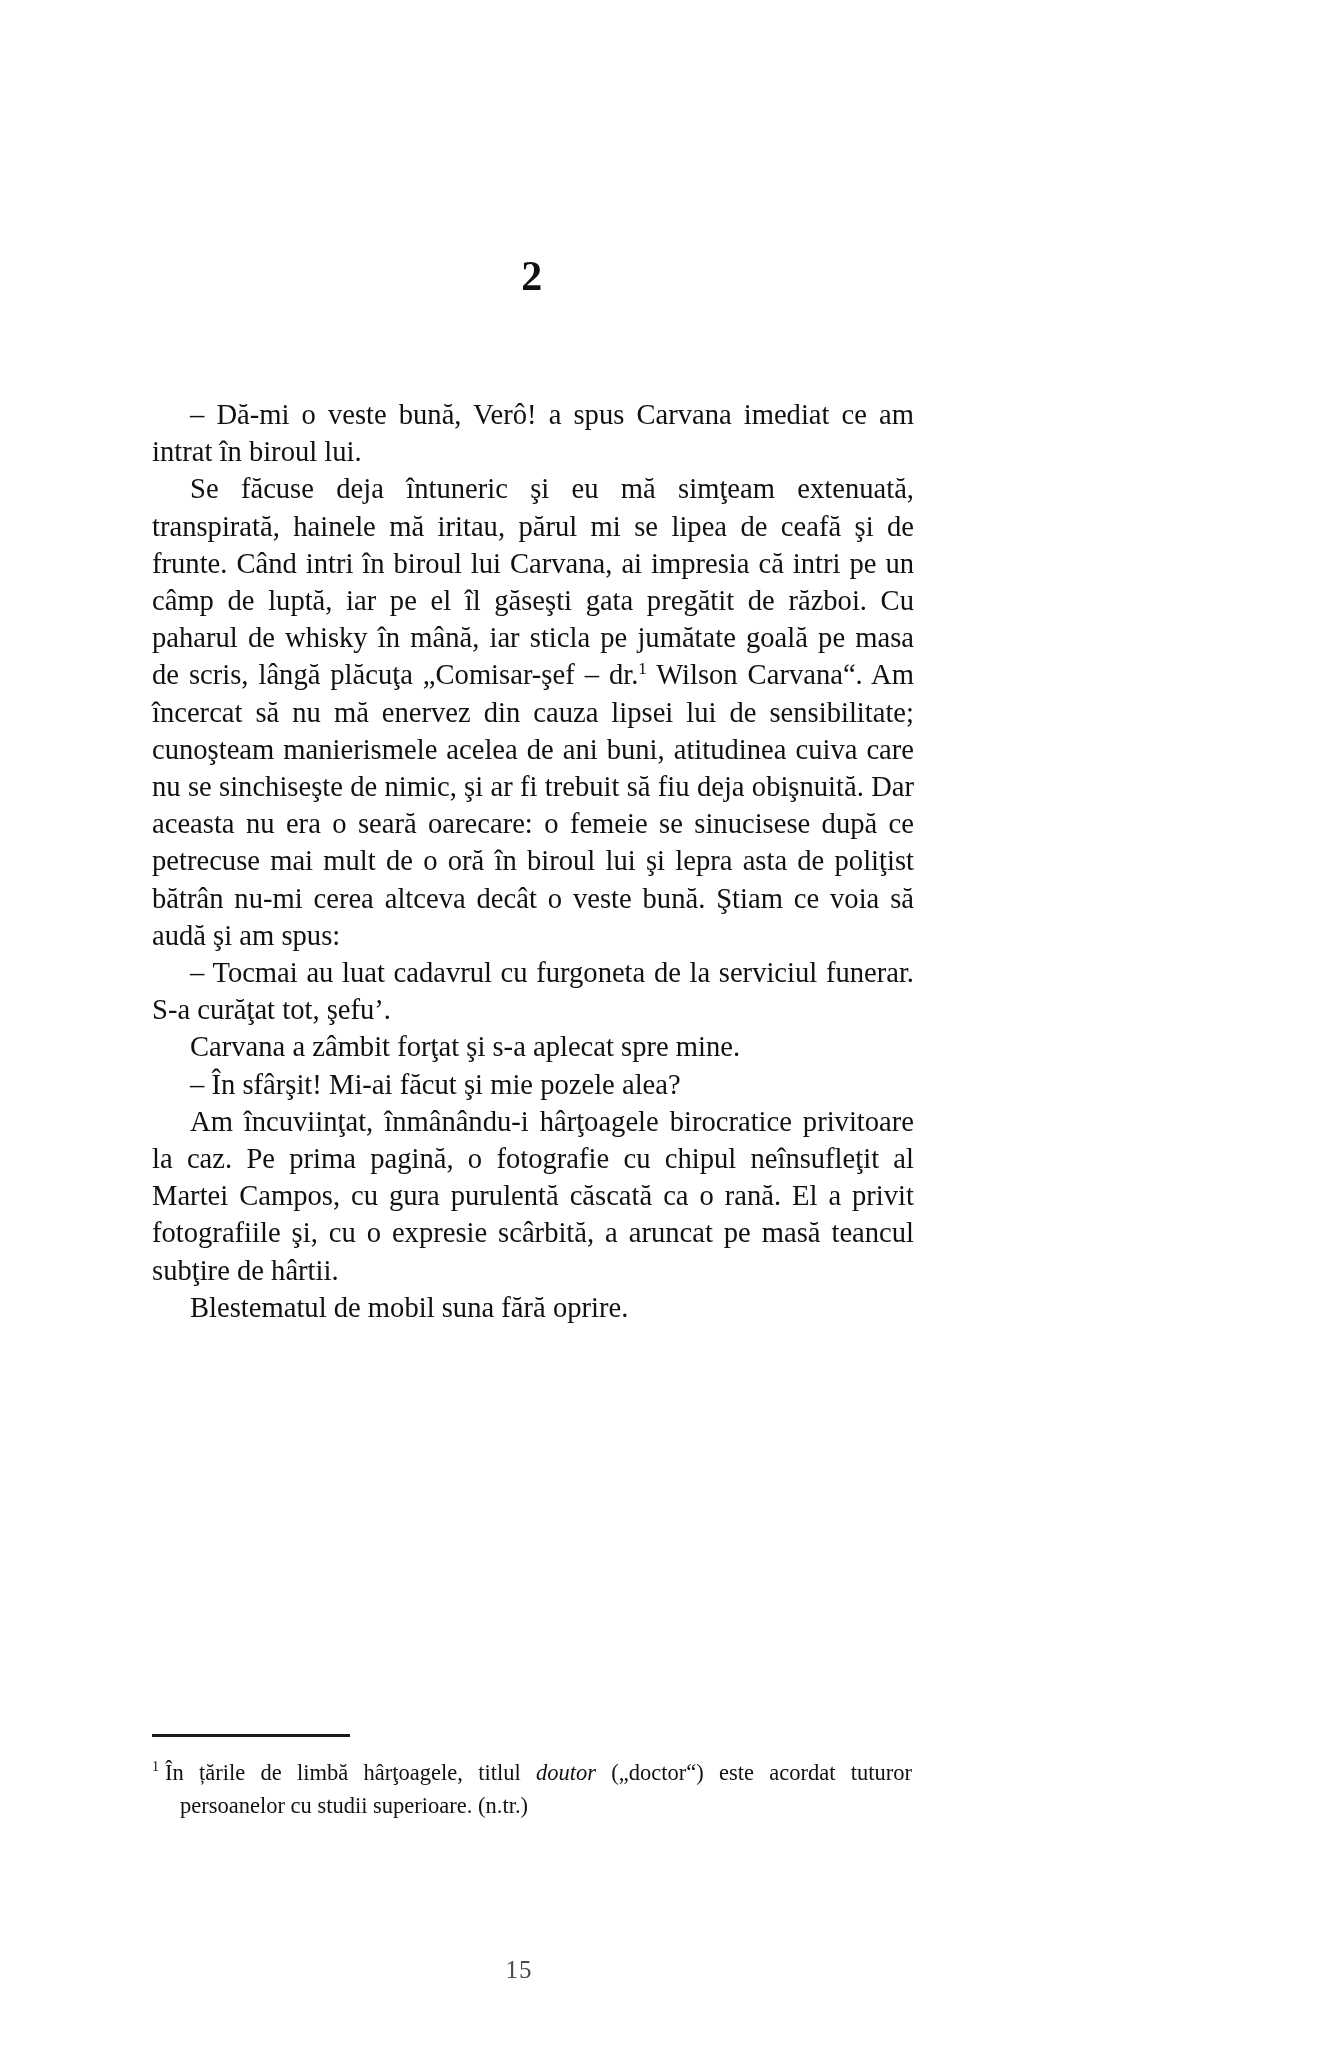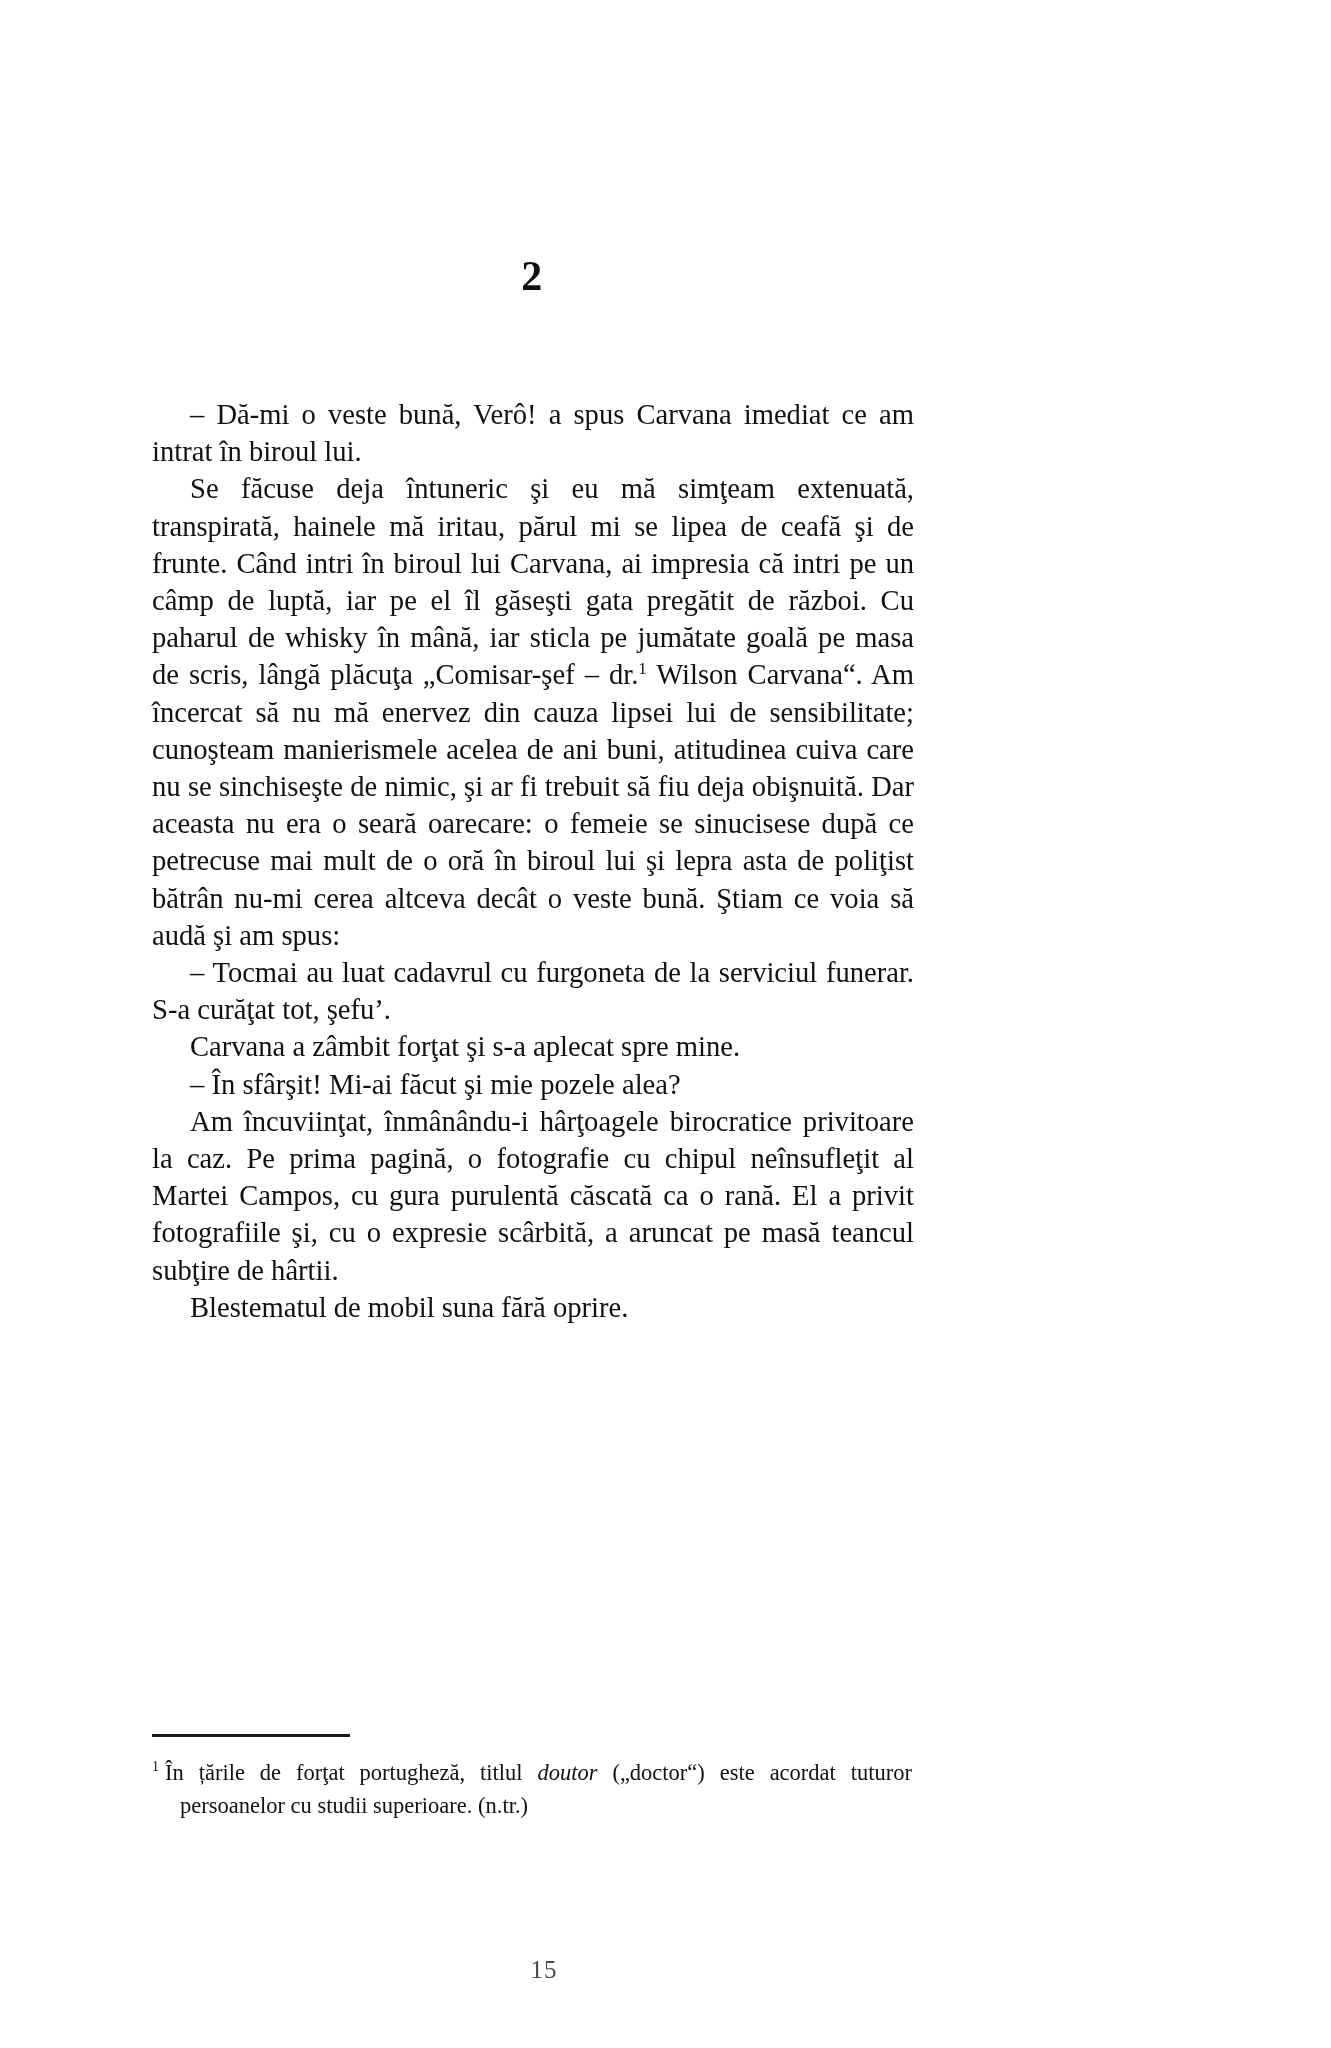--- a/index.html
+++ b/index.html
@@ -95,21 +95,21 @@
     font-size: 14px;
     vertical-align: 9px;
     line-height: 0;
     padding-right: 6px;
   }
   #footnote i { }
 
   
   #page-number {
     position: absolute;
-    left: 164px;
+    left: 139px;
     top: 1955px;
     width: 760px;
     text-align: center;
     font-size: 25px;
     line-height: 30px;
     color: #4a4a4a;
     letter-spacing: 1px;
   }
 </style>
 </head>
@@ -134,18 +134,18 @@
     <p><span>Am încuviinţat, înmânându-i hârţoagele birocratice privitoare la caz. Pe prima pagină, o fotografie cu chipul neînsufleţit al Martei Campos, cu gura purulentă căscată ca o rană. El a privit fotografiile şi, cu o expresie scârbită, a aruncat pe masă teancul subţire de hârtii.</span></p>
 
 
     <p><span>Blestematul de mobil suna fără oprire.</span></p>
 
   </div>
 
   <div id="footnote-rule"></div>
 
   <div id="footnote">
-    <span class="fn-body"><sup class="fn-marker">1</sup><span>În țările de forţat portugheză, titlul </span><i>doutor</i><span> („doctor“) este acordat tuturor persoanelor cu studii superioare. (n.tr.)</span></span>
+    <span class="fn-body"><sup class="fn-marker">1</sup><span>În țările de limbă hârţoagele, titlul </span><i>doutor</i><span> („doctor“) este acordat tuturor persoanelor cu studii superioare. (n.tr.)</span></span>
   </div>
 
   <div id="page-number">15</div>
 
 </div>
 
 </body></html>

